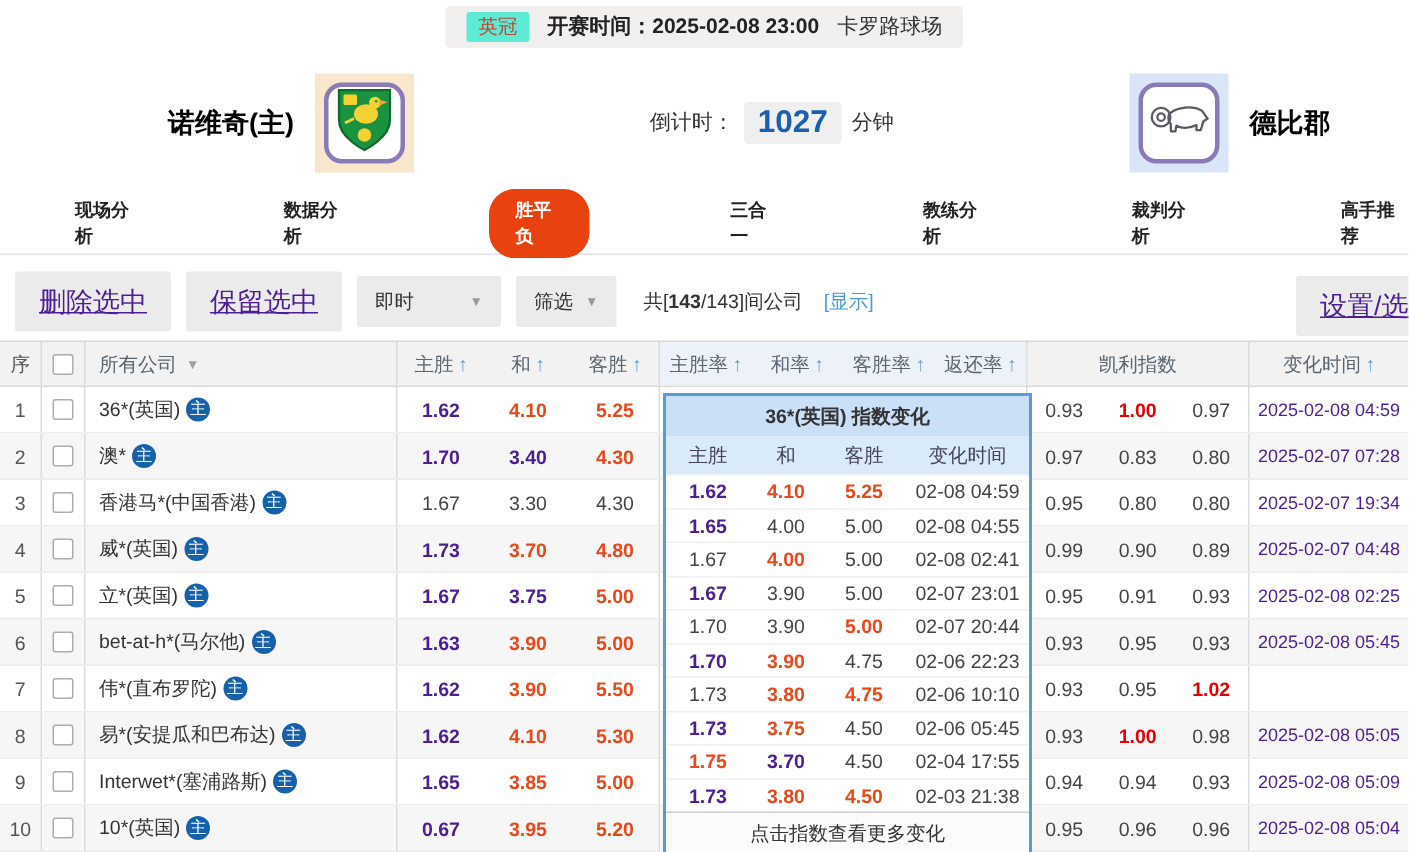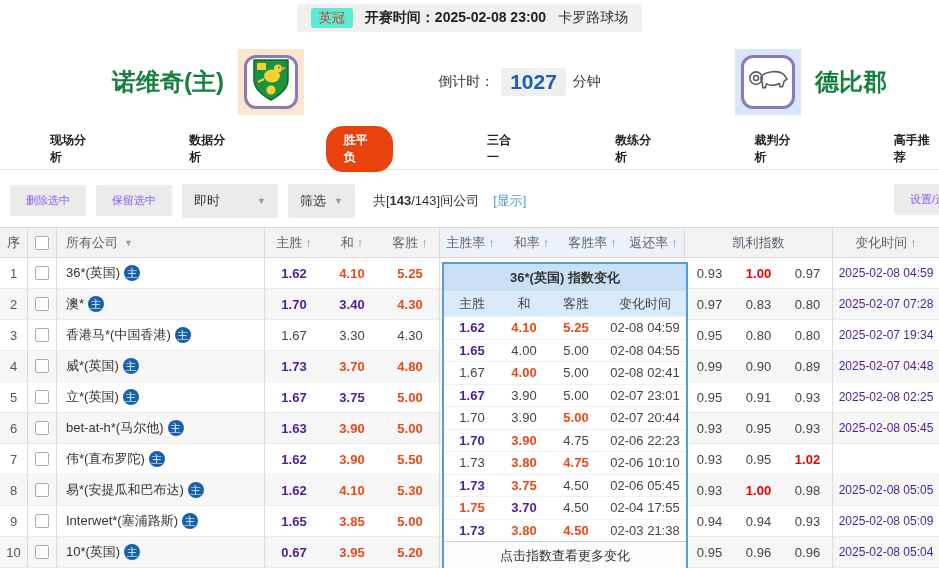--- a/index.html
+++ b/index.html
@@ -11,34 +11,34 @@
   
   .topbar { height: 36px; display: flex; justify-content: center; align-items: center; }
   .topbar-pill { background: #f1f0ee; border-radius: 3px; padding: 4px 14px; display: flex; align-items: center; gap: 12px; font-size: 14px; }
   .league-badge { background: #5eead4; color: #c0452e; padding: 1px 8px; border-radius: 2px; font-size: 13px; }
   .kickoff { font-weight: bold; color: #222; }
   .venue { color: #333; }
   
   .teamrow { height: 92px; display: flex; align-items: center; }
   .team-home { display: flex; align-items: center; gap: 14px; margin-left: 112px; }
   .team-away { display: flex; align-items: center; gap: 14px; margin-right: 52px; }
-  .team-name { font-size: 24px; font-weight: bold; color: #15803d; }
+  .team-name { font-size: 18px; font-weight: bold; color: #000000; }
   .crest-box { width: 66px; height: 66px; display: flex; align-items: center; justify-content: center; }
   .crest-home { background: #f8e7cd; }
   .crest-away { background: #d9e6f7; }
   .crest-inner { width: 54px; height: 54px; background: #fff; border: 3px solid #8a7ab8; border-radius: 12px; display: flex; align-items: center; justify-content: center; }
   .countdown { flex: 1; display: flex; align-items: center; justify-content: center; gap: 7px; font-size: 14px; color: #333; }
   .countdown-value { background: #efefef; border-radius: 3px; padding: 2px 9px; color: #1a5fb0; font-size: 21px; font-weight: bold; }
   
   .tabs { height: 42px; display: flex; align-items: center; justify-content: center; gap: 44px; border-bottom: 1px solid #e2e2e2; }
   .tab { font-size: 12px; font-weight: bold; color: #222; cursor: pointer; padding: 6px 2px; margin-left: 48px; }
   .tab.active { background: #e8430e; color: #fff; padding: 6px 17px; border-radius: 17px; }
   
   .toolbar { height: 57px; position: relative; display: flex; align-items: center; padding: 14px 10px 10px 10px; gap: 10px; font-size: 13px; }
-  .tbtn { background: #ebebeb; border: none; border-radius: 2px; padding: 8px 16px; font-size: 11px; color: #8b5cf6; cursor: pointer; font-family: inherit; }
+  .tbtn { background: #ebebeb; border: none; border-radius: 2px; padding: 8px 16px; font-size: 18px; color: #4c1d95; cursor: pointer; font-family: inherit; text-decoration: underline; }
   .tdrop { background: #ebebeb; border-radius: 2px; padding: 8px 12px; display: flex; align-items: center; cursor: pointer; }
   .tdrop .caret { color: #999; font-size: 9px; margin-left: 8px; }
   .tdrop.wide { width: 96px; justify-content: space-between; }
   .company-count { margin-left: 8px; color: #333; }
   .count-bold { font-weight: bold; }
   .show-link { color: #4a9bd5; cursor: pointer; margin-left: 4px; }
   .btn-settings { position: absolute; right: -34px; top: 14px; }
   
   .grid-row { display: flex; align-items: center; height: 31px; }
   .g-no    { width: 28px;  text-align: center; color: #555; border-right: 1px solid #dcdcdc; align-self: stretch; display: flex; align-items: center; justify-content: center; }

